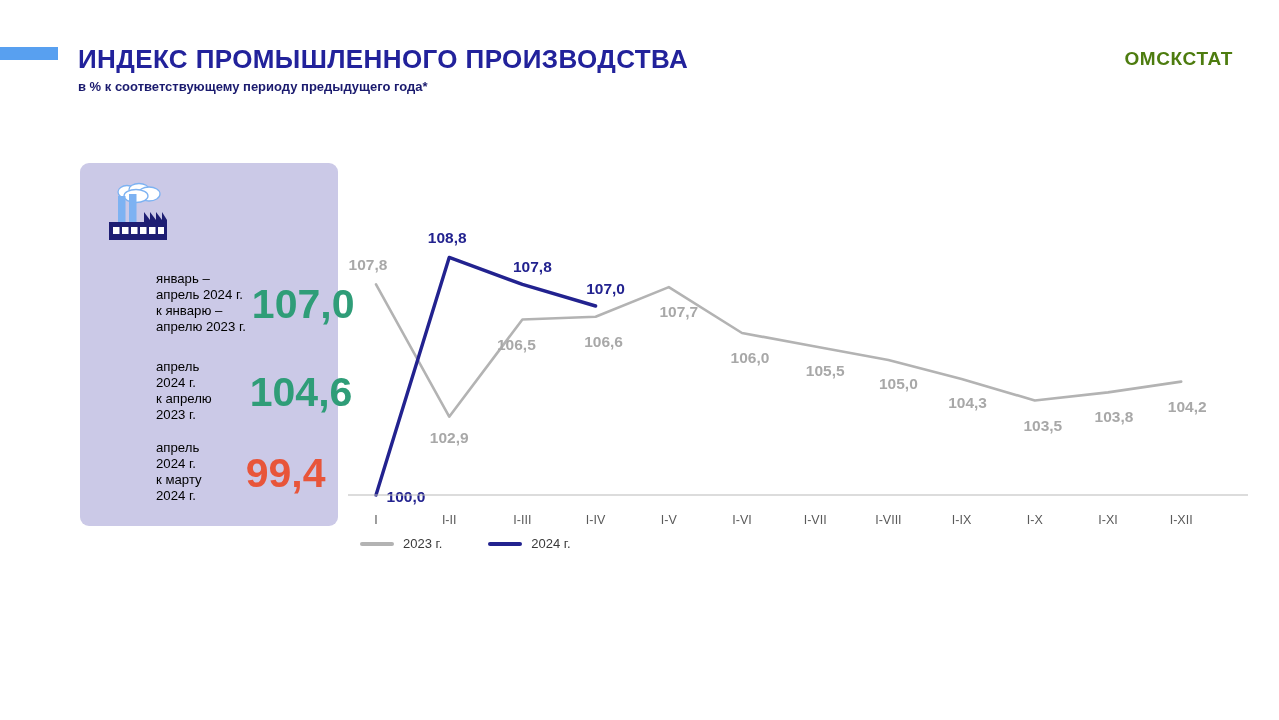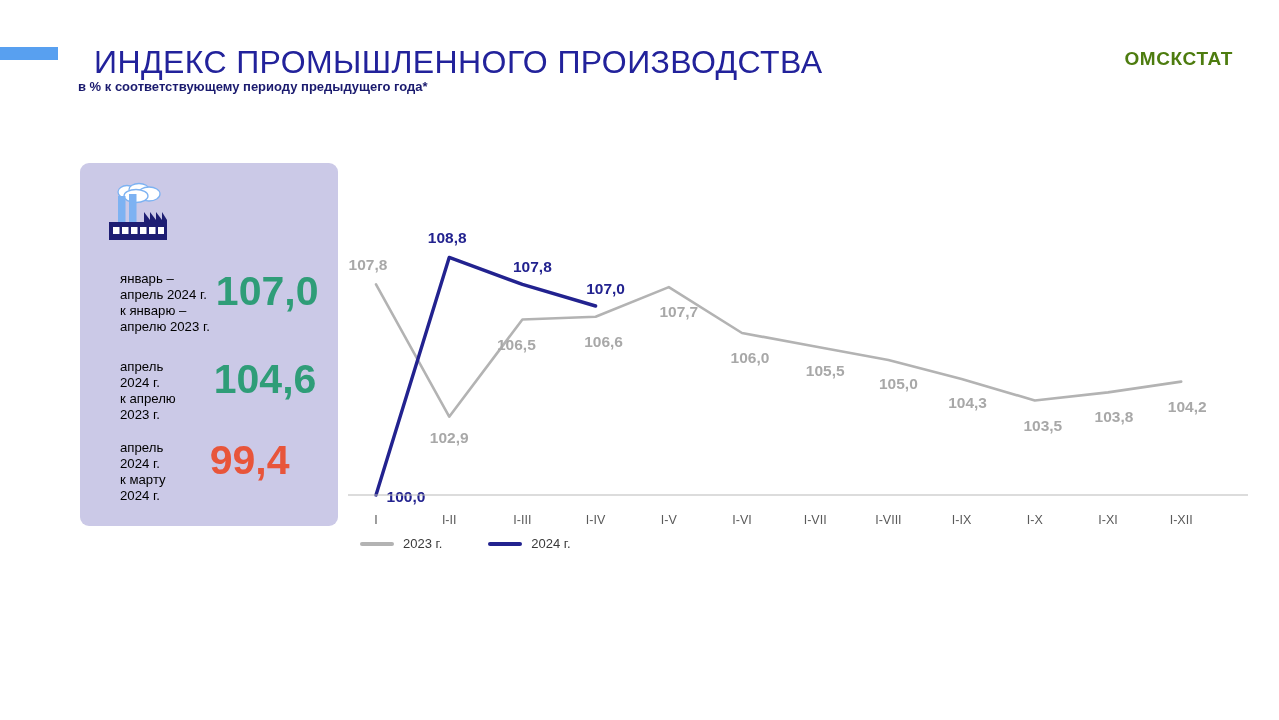--- a/index.html
+++ b/index.html
@@ -21,24 +21,24 @@
   #accent-bar {
     position: absolute;
     left: 0;
     top: 47px;
     width: 58px;
     height: 13px;
     background: #58a0f0;
   }
   #page-title {
     position: absolute;
-    left: 94px;
+    left: 78px;
     top: 44px;
-    font-size: 32px;
-    font-weight: normal;
+    font-size: 26px;
+    font-weight: bold;
     letter-spacing: 0.4px;
     color: #22229b;
     white-space: nowrap;
   }
   #page-subtitle {
     position: absolute;
     left: 78px;
     top: 79px;
     font-size: 13px;
     font-weight: bold;
@@ -65,25 +65,26 @@
     background: #cbc9e7;
     border-radius: 9px;
   }
   #factory-icon {
     position: absolute;
     left: 23px;
     top: 19px;
   }
   .stat-row {
     position: absolute;
-    left: 12px;
+    left: 0;
     width: 100%;
     display: flex;
-    align-items: flex-start;
+    align-items: center;
     justify-content: flex-start;
+    padding-left: 48px;
   }
   .stat-label {
     font-size: 13.2px;
     line-height: 16px;
     color: #000000;
     white-space: pre-line;
   }
   .stat-value {
     font-weight: bold;
     line-height: 1;

